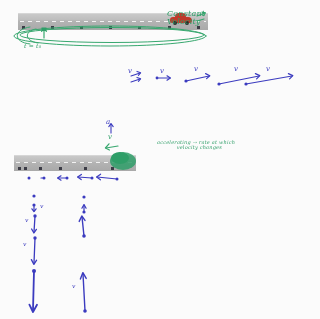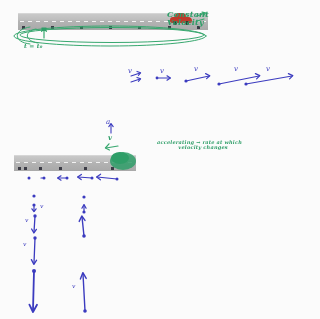--- a/index.html
+++ b/index.html
@@ -4,21 +4,21 @@
 <style>
   html,body{margin:0;padding:0;}
   body{
     width:300px;height:319px;
     background:#fbfbfb;
     font-family:"Liberation Serif", serif;
     overflow:hidden;
     position:relative;
   }
   .stage{position:absolute;left:0;top:0;width:300px;height:319px;}
-  .abs{position:absolute;font-weight:bold;}
+  .abs{position:absolute;}
 
   
   .road{
     position:absolute;
     background:linear-gradient(to bottom,#c9c9c9 0%,#bdbdbd 38%,#b4b4b4 42%,#a9a9a9 100%);
     border-top:1px solid #d6d6d6;
   }
   .road .centerline{
     position:absolute;left:2px;right:2px;top:42%;height:1px;
     background:repeating-linear-gradient(to right,#f2f2f2 0 4px,transparent 4px 8px);

